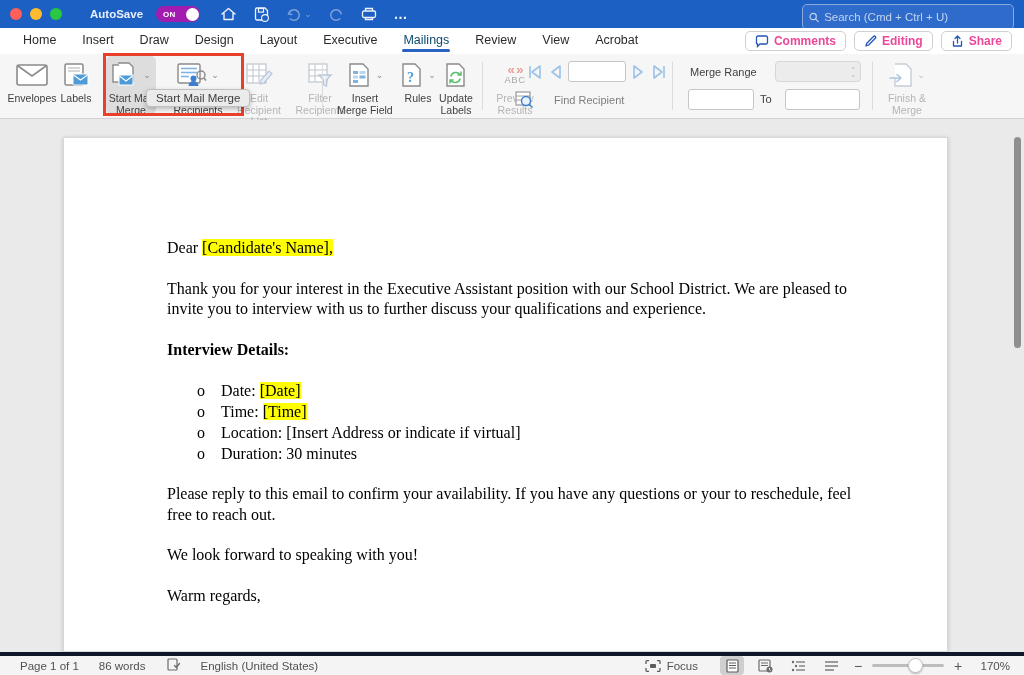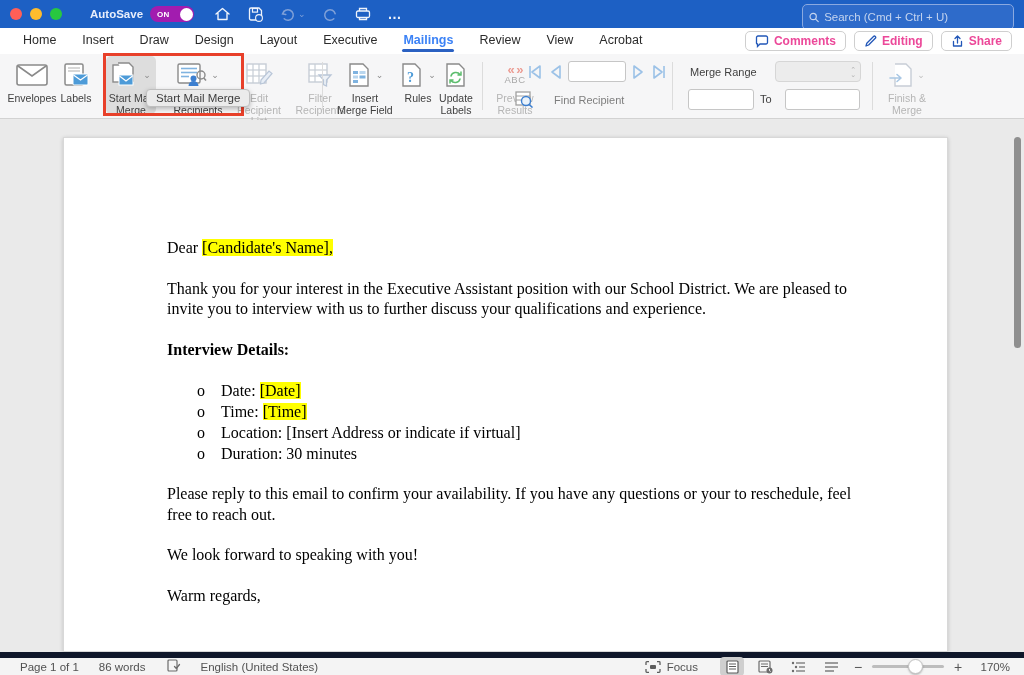--- a/index.html
+++ b/index.html
@@ -4,40 +4,40 @@
 <style>
   * { box-sizing: border-box; margin: 0; padding: 0; }
   html,body { width:1024px; height:675px; overflow:hidden; font-family:"Liberation Sans",sans-serif; }
   .app { position:relative; width:1024px; height:675px; background:#eaeaea; }
 
   
   .titlebar { position:absolute; top:0; left:0; width:1024px; height:28px; background:#1d60c4; display:flex; align-items:center; }
   .lights { display:flex; gap:8px; margin-left:10px; }
   .light { width:12px; height:12px; border-radius:50%; }
   .light.red{ background:#ff5f57; } .light.yellow{ background:#febc2e; } .light.green{ background:#28c840; }
-  .autosave { display:flex; align-items:center; gap:7px; margin-left:28px; }
+  .autosave { display:flex; align-items:center; gap:13px; margin-left:28px; }
   .autosave-label { color:#e8eefb; font-size:11.5px; font-weight:bold; }
   .toggle { width:44px; height:16px; background:#a21caf; border-radius:9px; position:relative; display:flex; align-items:center; cursor:default; }
   .toggle .on { color:#fff; font-size:8px; font-weight:bold; margin-left:7px; letter-spacing:.3px; }
   .toggle .knob { position:absolute; right:1.5px; top:1.5px; width:13px; height:13px; background:#fff; border-radius:50%; }
   .tb-icons { display:flex; align-items:center; gap:16px; margin-left:20px; }
   .tb-icons svg { display:block; }
   .tb-title { position:absolute; left:50%; top:0; height:28px; transform:translateX(-50%); display:flex; align-items:center; gap:6px; white-space:nowrap; }
   .tb-title .txt { color:#ffffff; font-size:12.5px; font-weight:bold; }
   .wdoc { width:14px; height:15px; background:#fff; border-radius:2px; position:relative; }
   .wdoc::after { content:"W"; position:absolute; left:0; top:1px; width:100%; text-align:center; font-size:9px; font-weight:bold; color:#1d60c4; }
   .search { position:absolute; right:10px; top:4px; width:212px; height:20px; background:#2e6bca; border:1px solid #8aa9e0; border-radius:5px; display:flex; align-items:center; padding:12px 6px; gap:5px; }
   .search input { background:transparent; border:none; outline:none; color:#d9e4f6; font-size:11.5px; width:100%; font-family:"Liberation Sans",sans-serif; }
   .search input::placeholder { color:#c4d4ef; }
 
   
   .tabrow { position:absolute; top:28px; left:0; width:1024px; height:26px; background:#ffffff; display:flex; align-items:center; }
   .tabs { display:flex; align-items:center; margin-left:10px; gap:0; }
   .tab { font-size:12.5px; color:#2b2b2b; padding:4px 13px 6px 13px; position:relative; cursor:default; white-space:nowrap; }
-  .tab.active { font-weight:bold; color:#3b82f6; }
+  .tab.active { font-weight:normal; color:#0c4a6e; }
   .tab.active::after { content:""; position:absolute; left:12px; right:12px; bottom:1px; height:3px; border-radius:2px; background:#2b61c2; }
   .tr-actions { margin-left:auto; display:flex; gap:8px; margin-right:12px; }
   .tr-btn { display:flex; align-items:center; gap:5px; border:1px solid #cfcfcf; background:#fff; border-radius:5px; padding:2px 9px; color:#ec4899; font-size:12px; font-weight:bold; cursor:default; }
 
   
   .ribbon { position:absolute; top:54px; left:0; width:1024px; height:65px; background:#f6f6f7; border-bottom:1px solid #d2d2d2; }
   .rb-divider { position:absolute; top:8px; width:1px; height:48px; background:#dcdcdc; }
   .rbtn { position:absolute; display:flex; flex-direction:column; align-items:center; cursor:default; }
   .rbtn .ic { height:30px; display:flex; align-items:center; justify-content:center; gap:2px; }
   .rbtn .lbl { font-size:10.5px; line-height:11.5px; color:#404040; text-align:center; margin-top:3px; white-space:pre-line; }
@@ -65,21 +65,21 @@
   .pagecontent { padding:100px 77px 0 103px; font-family:"Liberation Serif",serif; font-size:16px; line-height:20.5px; color:#000; }
   .para { margin-bottom:20px; }
   .hl { background:#ffff00; }
   .bold { font-weight:bold; }
   .blist { margin-bottom:20px; }
   .brow { display:flex; line-height:21px; padding-left:30px; }
   .brow .bul { width:24px; }
   .scrollbar { position:absolute; right:3px; top:17px; width:7px; height:211px; background:#8f8f8f; border-radius:4px; }
 
   
-  .statusbar { position:absolute; top:652px; left:0; width:1024px; height:23px; background:#f4f4f4; border-top:6px solid #0f172a; display:flex; align-items:center; font-size:11.5px; color:#525252; }
+  .statusbar { position:absolute; top:652px; left:0; width:1024px; height:23px; background:#f4f4f4; border-top:4px solid #0f172a; display:flex; align-items:center; font-size:11.5px; color:#525252; }
   .sb-item { margin-left:20px; white-space:nowrap; cursor:default; }
   .sb-right { margin-left:auto; display:flex; align-items:center; margin-right:14px; }
   .focusbtn { display:flex; align-items:center; gap:6px; margin-right:22px; }
   .viewbtn { width:24px; height:19px; display:flex; align-items:center; justify-content:center; margin-right:9px; border-radius:4px; }
   .viewbtn.sel { background:#cfcfcf; }
   .zoomctl { display:flex; align-items:center; gap:8px; }
   .zsign { color:#555; font-size:14px; width:12px; text-align:center; }
   .ztrack { position:relative; width:72px; height:3px; background:#bdbdbd; border-radius:2px; }
   .zthumb { position:absolute; left:36px; top:-6px; width:15px; height:15px; background:#fff; border:1px solid #c2c2c2; border-radius:50%; box-shadow:0 1px 2px rgba(0,0,0,.25); }
   .zpct { width:38px; text-align:right; }

